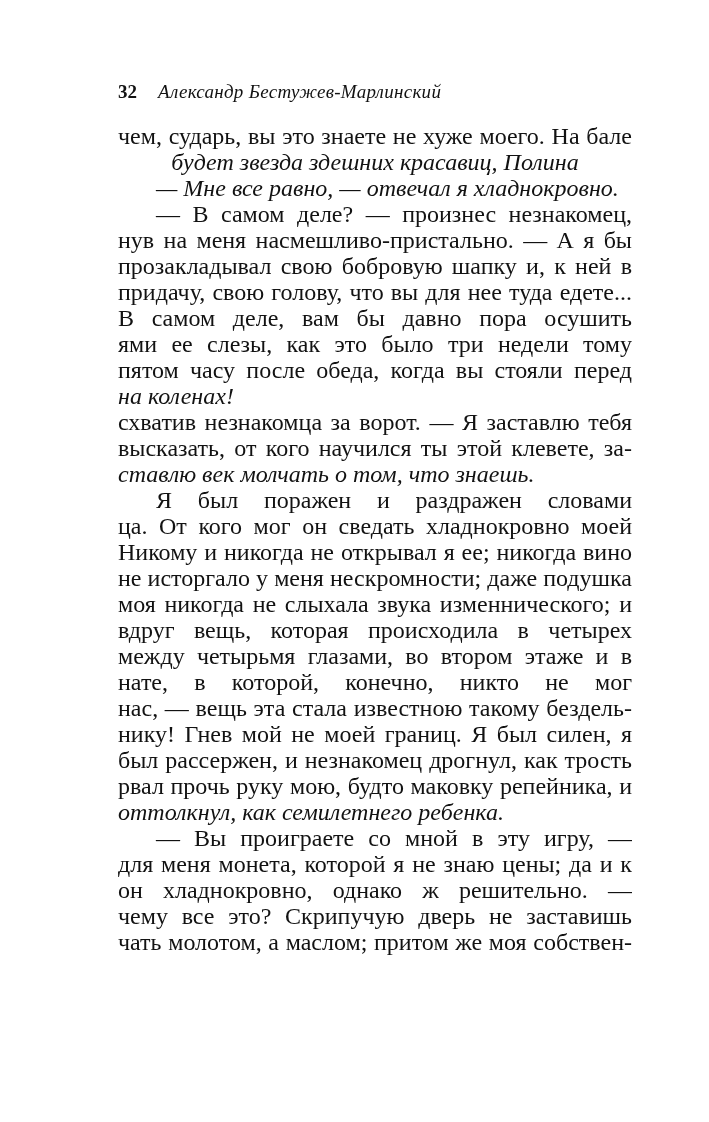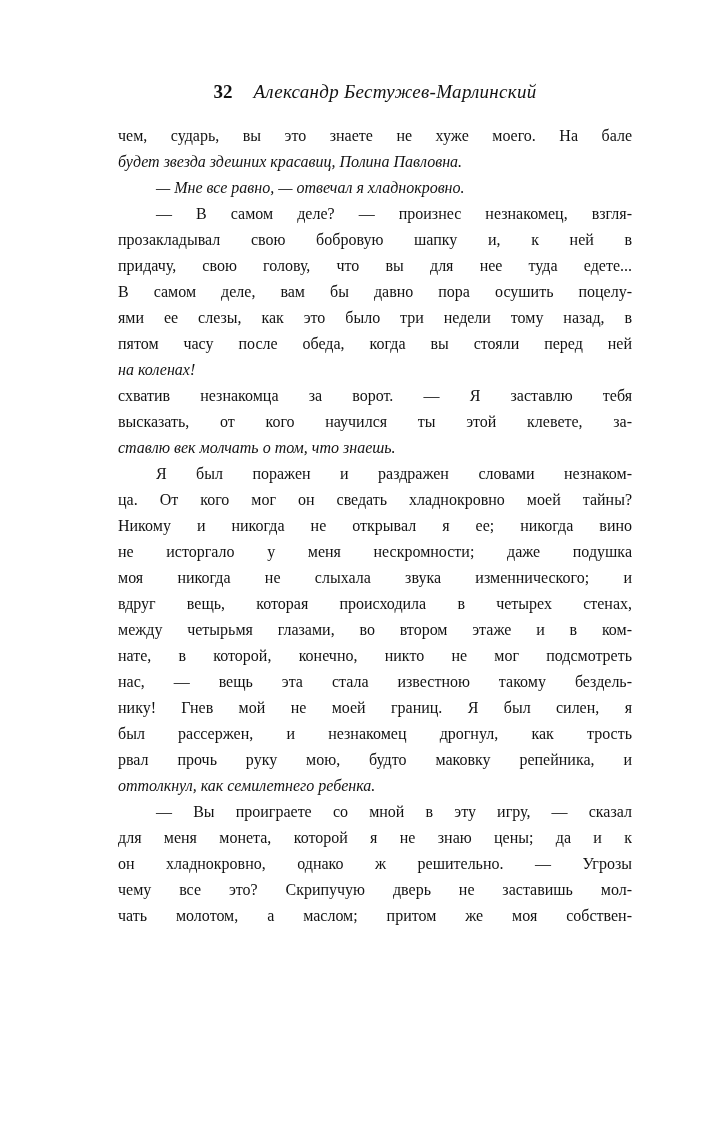--- a/index.html
+++ b/index.html
@@ -21,33 +21,32 @@
     left: 118px;
     top: 80px;
     width: 514px;
   }
   .running-header {
     display: flex;
     align-items: baseline;
     font-size: 19px;
     line-height: 24px;
     margin-bottom: 19px;
-    justify-content: center;
   }
   .page-number {
     font-weight: bold;
     font-style: normal;
   }
   .running-title {
     font-style: italic;
     margin-left: 21px;
     letter-spacing: 0.3px;
   }
   .body-text {
-    font-size: 16px;
+    font-size: 24px;
     line-height: 26px;
   }
   .paragraph {
     margin: 0;
     padding: 0;
   }
   .line {
     height: 26px;
     overflow: hidden;
     text-align: justify;
@@ -75,20 +74,21 @@
     <div class="body-text" id="body-text">
         <div class="paragraph">
           <div class="line">чем, сударь, вы это знаете не хуже моего. На бале</div>
           <div class="line lastline">будет звезда здешних красавиц, Полина Павловна.</div>
         </div>
         <div class="paragraph">
           <div class="line lastline firstline-indent">— Мне все равно, — отвечал я хладнокровно.</div>
         </div>
         <div class="paragraph">
           <div class="line firstline-indent">— В самом деле? — произнес незнакомец, взгля-</div>
+          <div class="line">нув на меня насмешливо-пристально. — А я бы</div>
           <div class="line">прозакладывал свою бобровую шапку и, к ней в</div>
           <div class="line">придачу, свою голову, что вы для нее туда едете...</div>
           <div class="line">В самом деле, вам бы давно пора осушить поцелу-</div>
           <div class="line">ями ее слезы, как это было три недели тому назад, в</div>
           <div class="line">пятом часу после обеда, когда вы стояли перед ней</div>
           <div class="line lastline">на коленах!</div>
         </div>
         <div class="paragraph">
           <div class="line">схватив незнакомца за ворот. — Я заставлю тебя</div>
           <div class="line">высказать, от кого научился ты этой клевете, за-</div>

